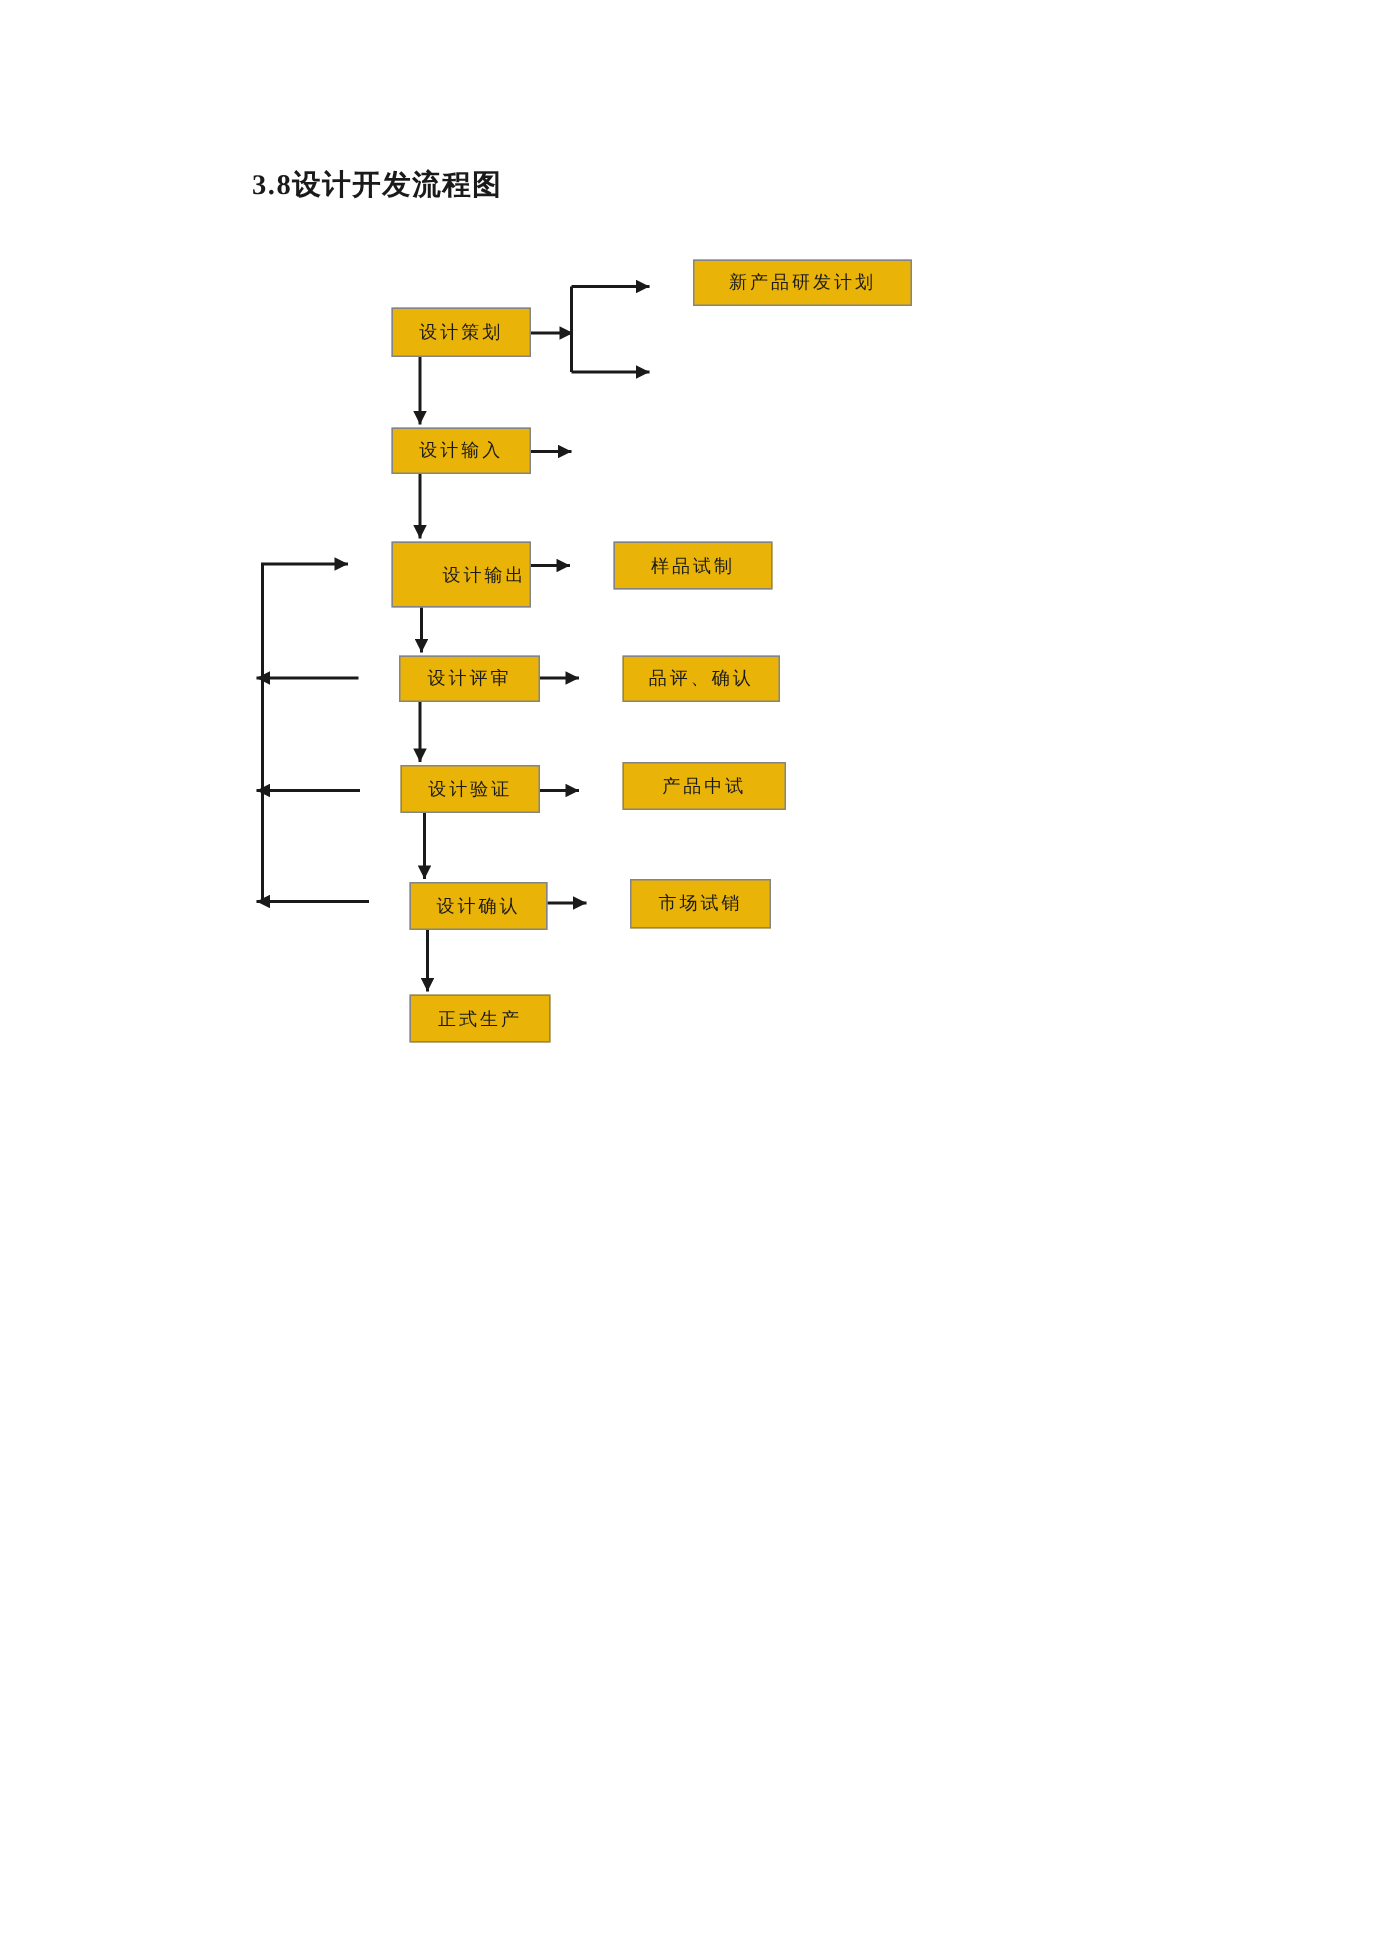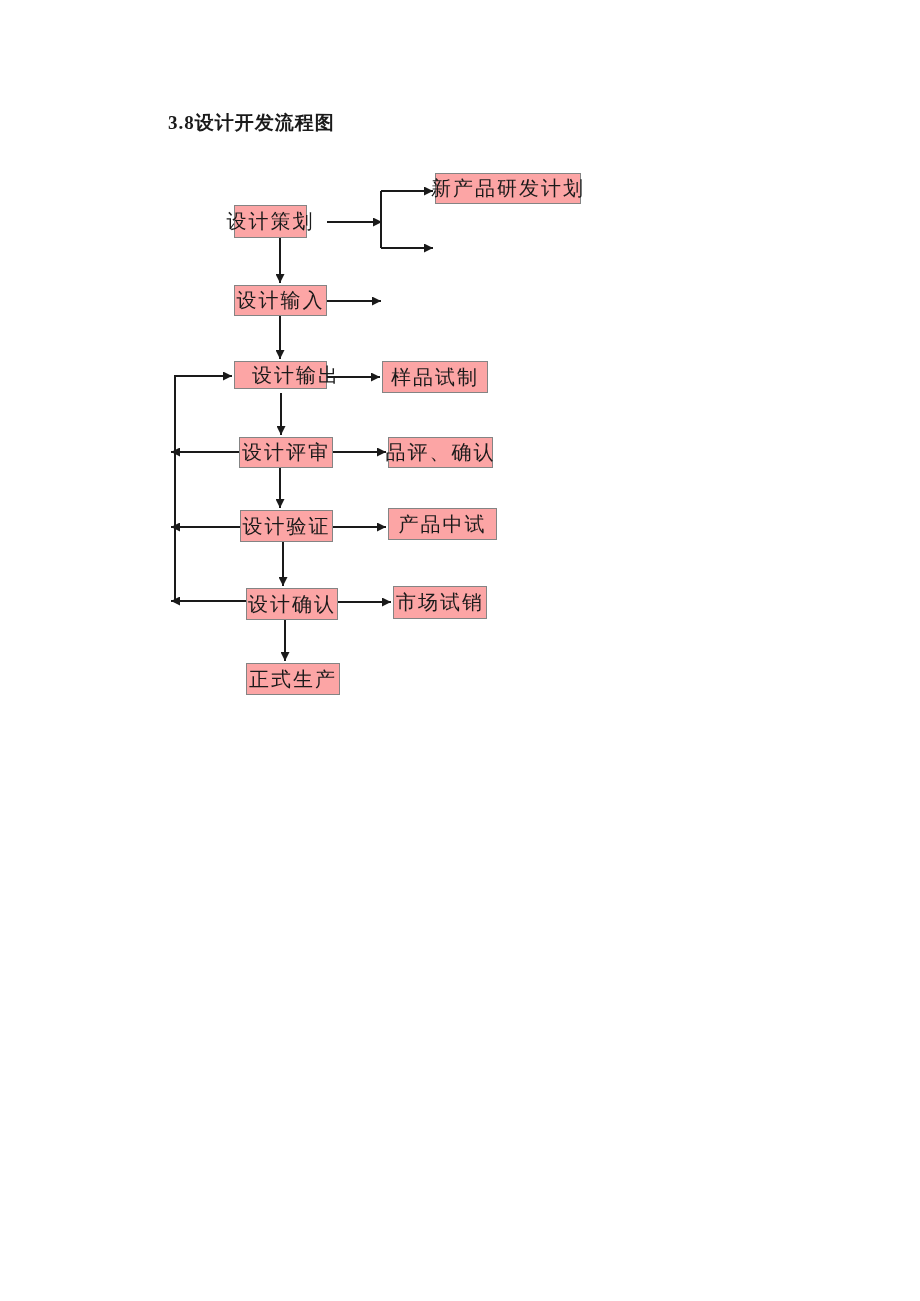--- a/index.html
+++ b/index.html
@@ -30,37 +30,38 @@
     position: absolute;
     left: 0;
     top: 0;
     width: 920px;
     height: 1301px;
   }
   .node {
     position: absolute;
     box-sizing: border-box;
     border: 1px solid #848484;
-    background: #fca5a5;
+    background: #eab308;
     display: flex;
     align-items: center;
     justify-content: center;
-    font-size: 20px;
+    font-size: 12px;
     color: #1a1a1a;
     letter-spacing: 2px;
     white-space: nowrap;
     z-index: 2;
+    margin-left: 27px;
   }
   
-  .n-design-planning      { left:234px; top:205px; width:73px;  height:33px;font-family:Liberation Mono, monospace; }
+  .n-design-planning      { left:234px; top:205px; width:93px;  height:33px;font-family:Liberation Mono, monospace; }
   .n-rnd-plan             { left:435px; top:173px; width:146px; height:31px; }
   .n-dev-task-book        { left:435px; top:231px; width:193px; height:32px; }
   .n-design-input         { left:234px; top:285px; width:93px;  height:31px; }
   .n-requirement-docs     { left:383px; top:285px; width:315px; height:31px; }
-  .n-design-output        { left:234px; top:361px; width:93px;  height:28px;padding-left:31px; }
+  .n-design-output        { left:234px; top:361px; width:93px;  height:44px;padding-left:31px; }
   .n-sample-trial         { left:382px; top:361px; width:106px;  height:32px; }
   .n-design-review        { left:239px; top:437px; width:94px;  height:31px; }
   .n-evaluation-confirm   { left:388px; top:437px; width:105px; height:31px; }
   .n-design-verification  { left:240px; top:510px; width:93px;  height:32px; }
   .n-product-pilot        { left:388px; top:508px; width:109px;  height:32px; }
   .n-design-confirmation  { left:246px; top:588px; width:92px;  height:32px; }
   .n-market-trial         { left:393px; top:586px; width:94px;  height:33px; }
   .n-formal-production    { left:246px; top:663px; width:94px;  height:32px; }
 </style>
 </head>

